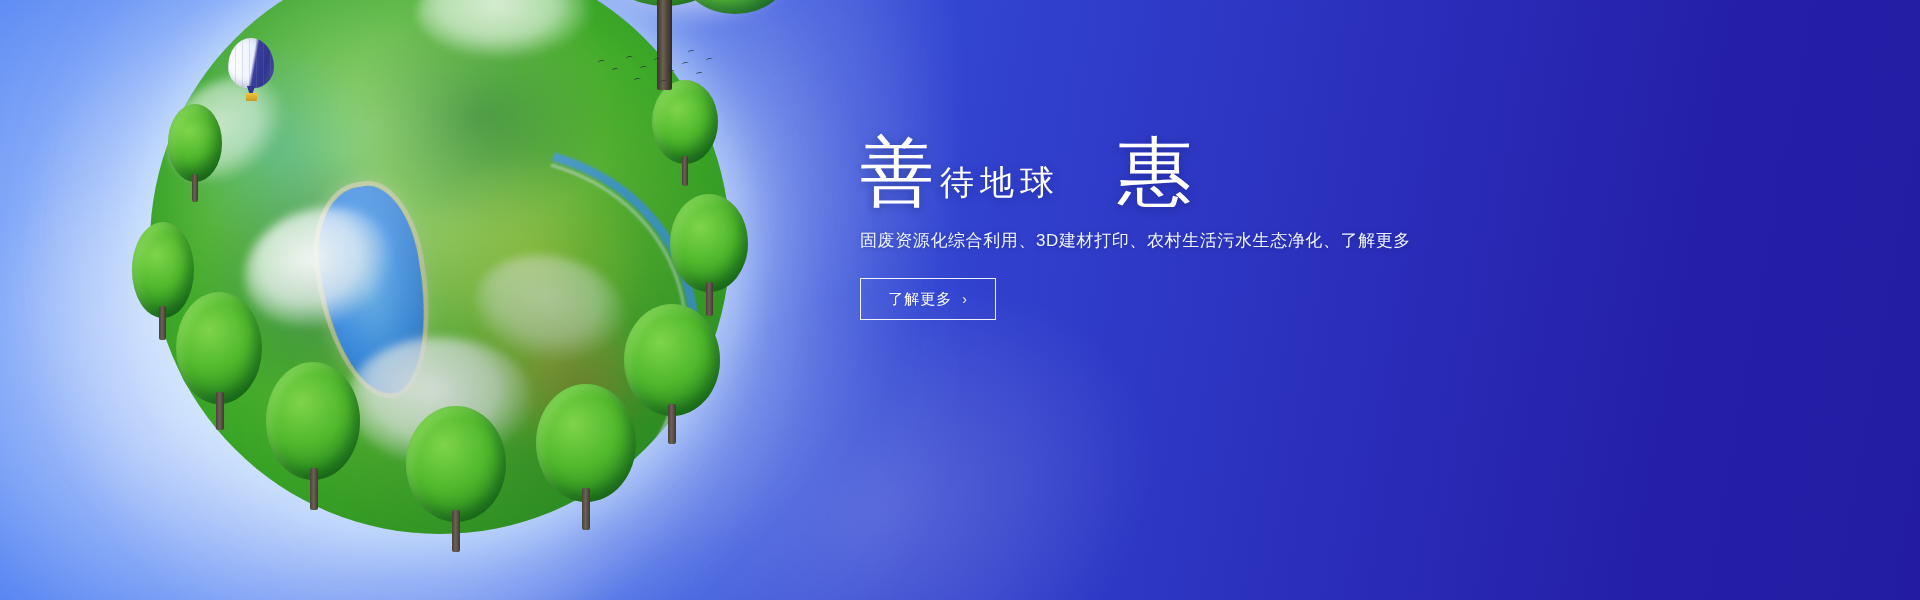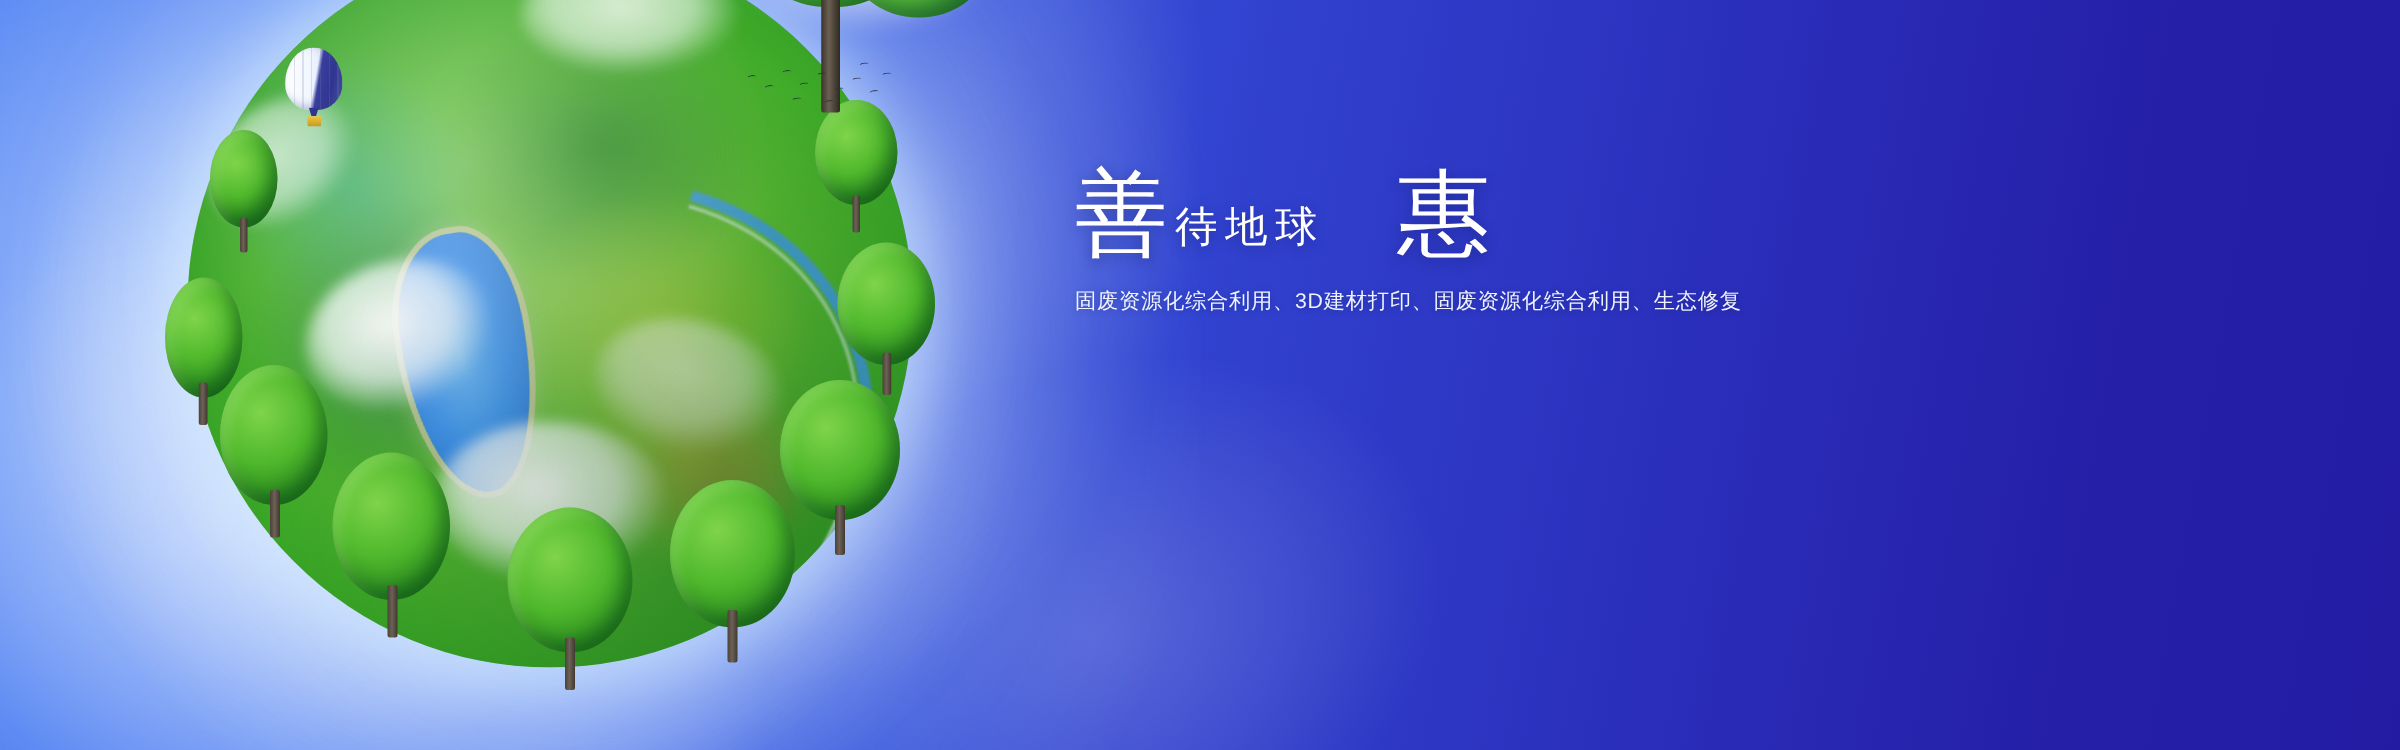--- a/index.html
+++ b/index.html
@@ -281,17 +281,21 @@
   <div class="copy">
 
     <div class="headline">
       <span class="hz-big">善</span>
       <span class="hz-sm">待地球</span>
       <span class="hz-gap"></span>
       <span class="hz-big">惠</span>
     </div>
 
 
-    <div class="desc">固废资源化综合利用、3D建材打印、固废资源化综合利用、生态修复</div>
-
+    <div class="desc">固废资源化综合利用、3D建材打印、农村生活污水生态净化、了解更多</div>
+
+    <button class="cta">
+      <span>了解更多</span>
+      <span class="chev">›</span>
+    </button>
 
   </div>
 </div>
 
 </body></html>

